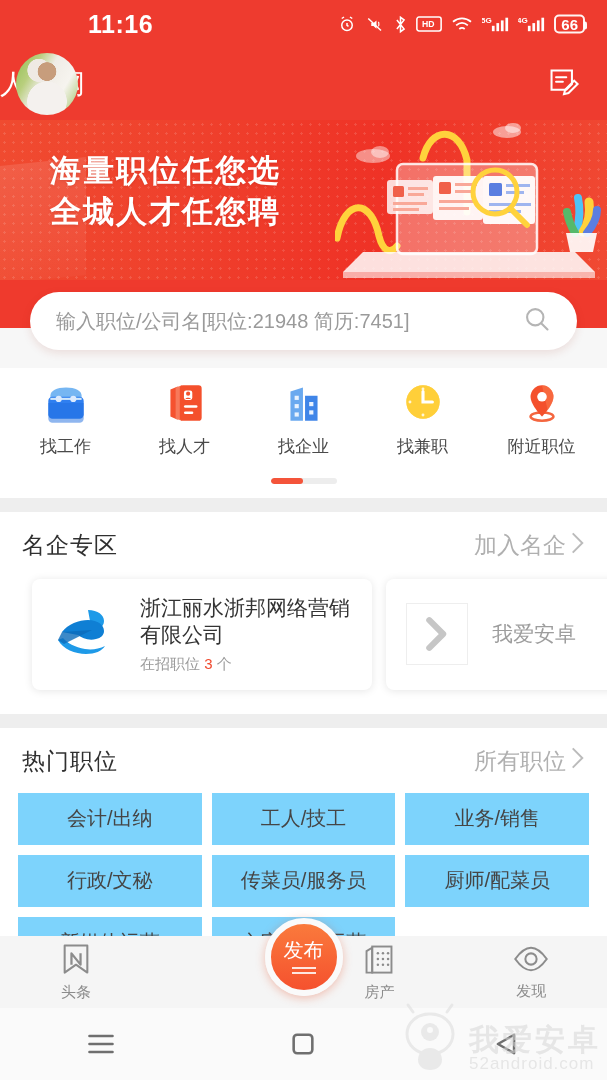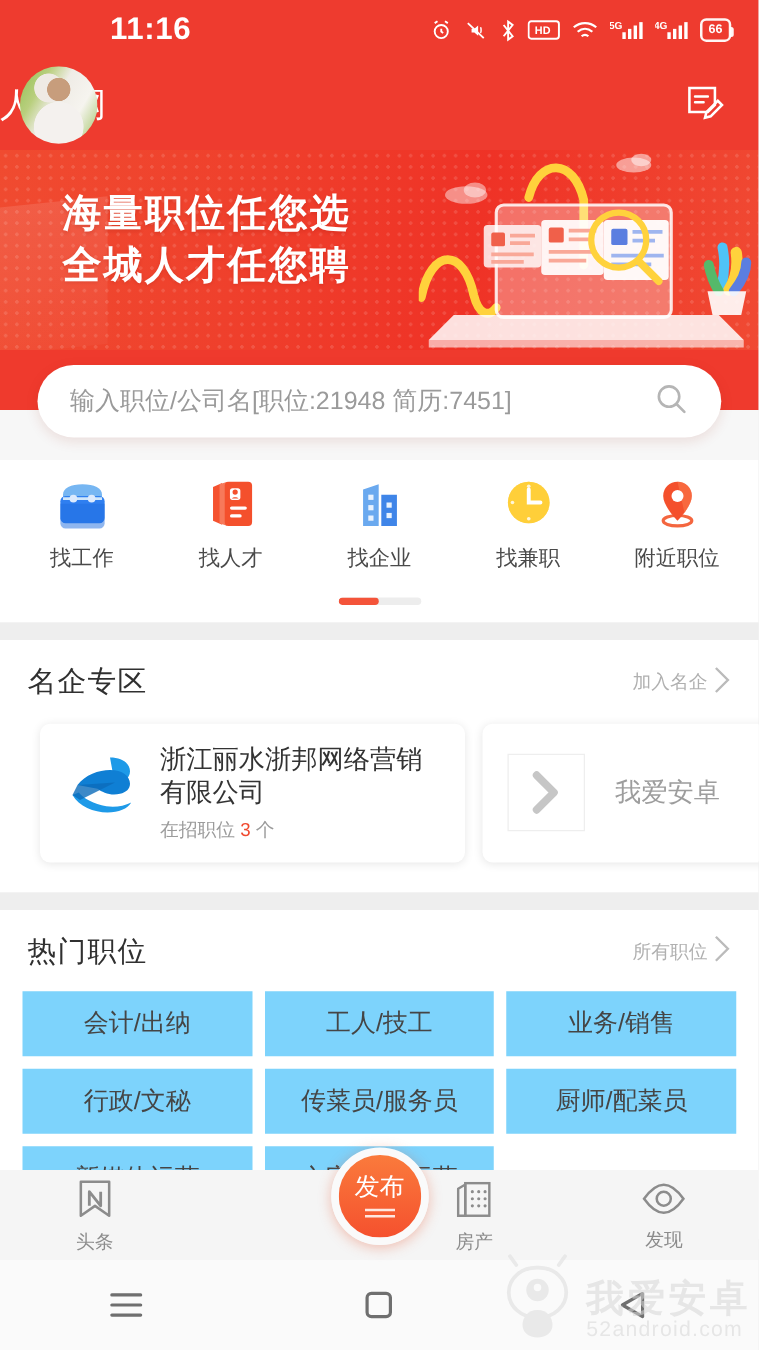--- a/index.html
+++ b/index.html
@@ -22,21 +22,21 @@
     color:#fff; font-size:25px; font-weight:700; letter-spacing:.5px;
   }
   .sysicons {
     position:absolute; right:22px; top:50%; transform:translateY(-50%);
     display:flex; align-items:center; gap:9px;
   }
   .sysicons svg { display:block; }
   .battery {
     border:2px solid rgba(255,255,255,.95); border-radius:5px;
     padding:0 5px; height:19px; display:flex; align-items:center;
-    color:#fff; font-size:10px; font-weight:700; position:relative;
+    color:#fff; font-size:15px; font-weight:700; position:relative;
   }
   .battery::after {
     content:""; position:absolute; right:-4px; top:5px;
     width:3px; height:8px; background:rgba(255,255,255,.95); border-radius:0 2px 2px 0;
   }
 
   
   .appbar {
     height:72px; background:#ee3b2f; position:relative;
     display:flex; align-items:center; justify-content:flex-start;
@@ -109,27 +109,27 @@
 
   .gap { height:14px; background:#eeeeee; }
 
   
   .section { background:#fff; }
   .sec-head {
     display:flex; align-items:center; justify-content:space-between;
     padding:18px 22px 10px;
   }
   .sec-title { font-size:23px; color:#303030; letter-spacing:1px; }
-  .sec-more { display:flex; align-items:center; gap:4px; font-size:15px; color:#b0b0b0; }
+  .sec-more { display:flex; align-items:center; gap:4px; font-size:23px; color:#b0b0b0; }
 
   .cards { display:flex; gap:14px; padding:8px 32px 24px; }
   .comp-card {
     flex:0 0 340px; background:#fff; border-radius:8px;
     box-shadow:0 1px 8px rgba(0,0,0,.10);
-    padding:16px 14px; display:flex; align-items:flex-start; gap:4px; min-height:100px;
+    padding:16px 14px; display:flex; align-items:center; gap:16px; min-height:100px;
   }
   .comp-logo { width:78px; height:70px; flex:0 0 78px; display:flex; align-items:center; justify-content:center; }
   .comp-info { flex:1; min-width:0; }
   .comp-name { font-size:21px; color:#333; line-height:1.28; }
   .comp-sub { font-size:15px; color:#9b9b9b; margin-top:6px; }
   .comp-sub .num { color:#f04a2f; }
   .more-card {
     flex:0 0 320px; background:#fff; border-radius:8px;
     box-shadow:0 1px 8px rgba(0,0,0,.10);
     padding:16px 20px; display:flex; align-items:center; gap:24px; min-height:100px;

